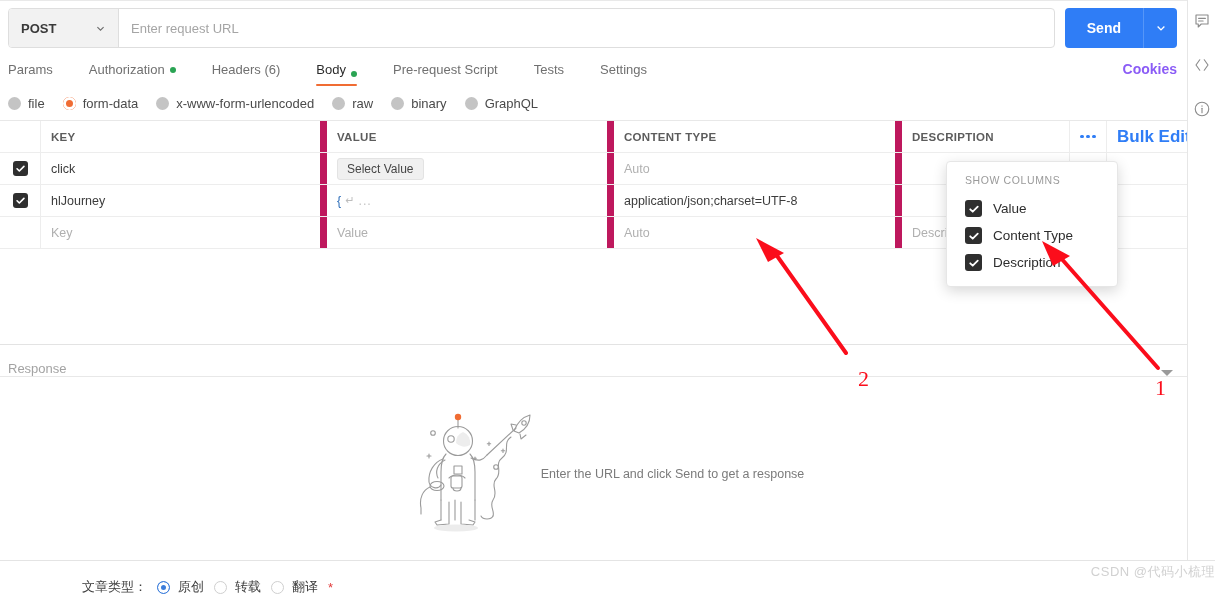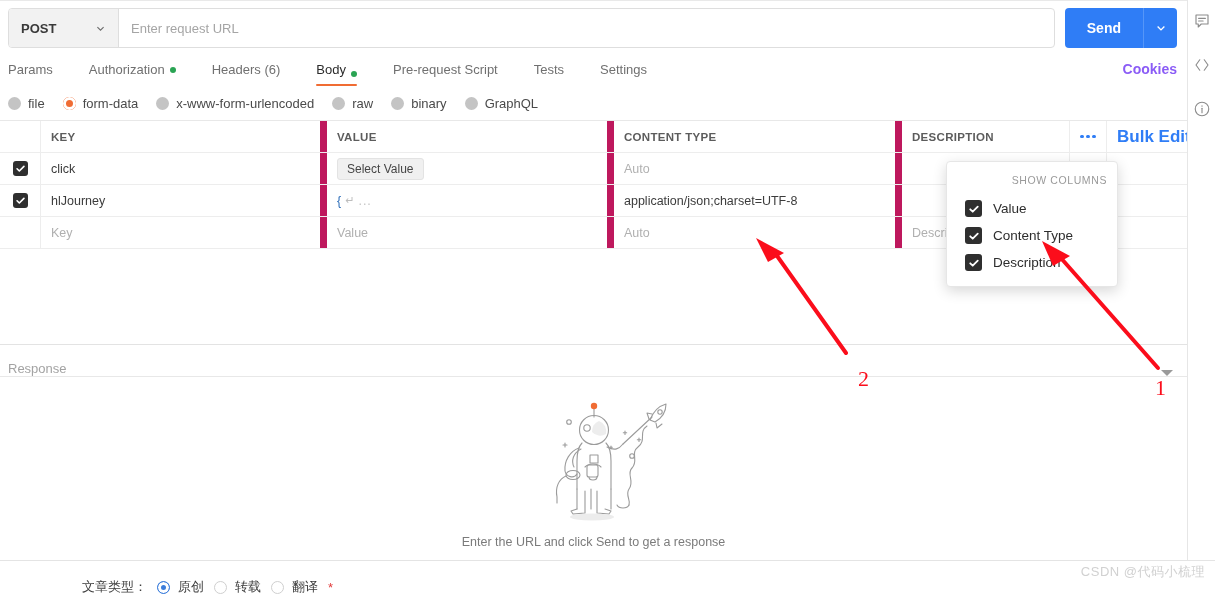--- a/index.html
+++ b/index.html
@@ -161,21 +161,21 @@
     height: 32px; padding: 0 14px 0 8px;
     border-bottom: 1px solid #e8e8e8;
   }
   .resp-label { font-size: 13px; color: #a3a3a3; }
   .resp-caret {
     margin-left: auto; width: 0; height: 0;
     border-left: 6px solid transparent; border-right: 6px solid transparent;
     border-top: 6px solid #9a9a9a; cursor: pointer;
   }
   .resp-body {
-    height: 194px; display: flex; flex-direction: column;
+    height: 194px; display: flex; flex-direction: row;
     align-items: center; justify-content: center; gap: 8px;
   }
   .astro { width: 150px; height: 128px; display:block; }
   .resp-hint { font-size: 12.5px; color: #7b7b7b; }
 
   
   .bottom-strip {
     position: absolute; left: 0; top: 560px;
     width: 1215px; height: 34px;
     background: #fff; border-top: 1px solid #e4e4e4;
@@ -202,32 +202,32 @@
   
   .popup {
     position: absolute; left: 946px; top: 161px;
     width: 172px; background: #fff;
     border: 1px solid #e6e6e6; border-radius: 4px;
     box-shadow: 0 4px 14px rgba(0,0,0,.16);
     padding: 12px 0 10px 0; z-index: 30;
   }
   .popup-title {
     font-size: 10.5px; color: #9a9a9a; letter-spacing: .6px;
-    padding: 0 10px 9px 18px; font-weight: normal; text-align: right;
+    padding: 0 2px 9px 18px; font-weight: normal;
   }
   .popup-item {
     display: flex; align-items: center; gap: 11px;
     padding: 5px 18px; font-size: 13.5px; color: #2d2d2d; cursor: pointer;
   }
   .popup-item .cbx { width: 17px; height: 17px; border-radius: 3px; }
   .popup-item .cbx svg { width: 12px; height: 12px; }
 
   
   .watermark {
-    position: absolute; right: 10px; top: 563px;
+    position: absolute; right: 0; top: 563px;
     font-size: 13px; color: #c9c9c9; opacity: .85;
     font-family: "Liberation Sans", sans-serif;
     letter-spacing: .5px; z-index: 20;
   }
   .topline { position:absolute; left:0; top:0; width:1187px; height:1px; background:#e9e9e9; }
 </style>
 </head>
 <body>
 
 <div id="app">

